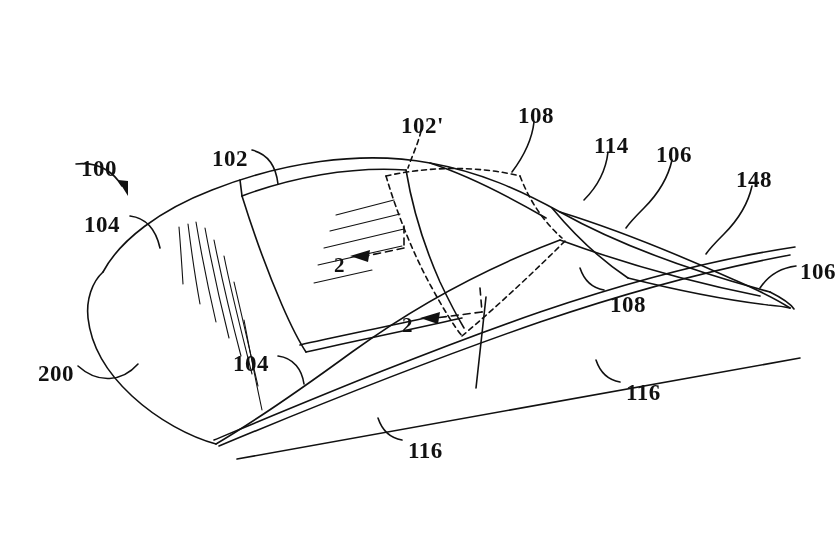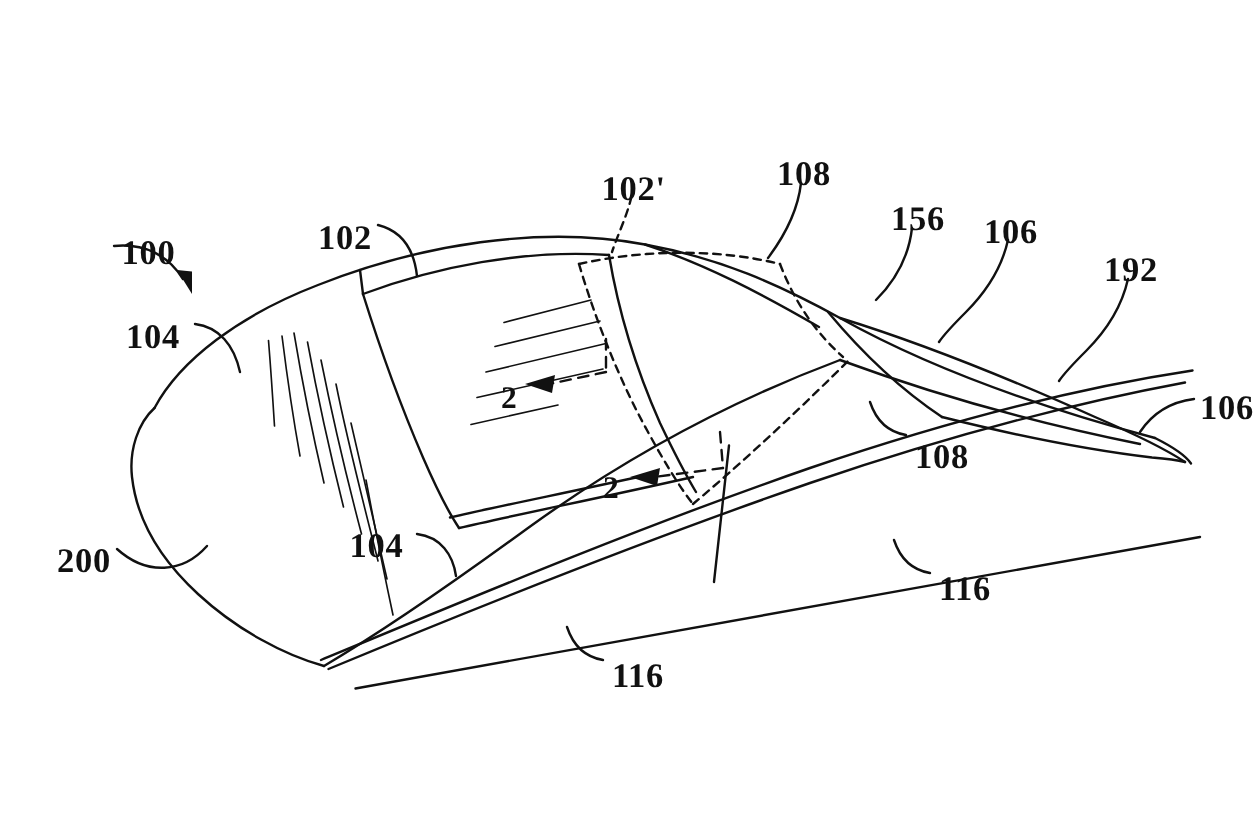--- a/index.html
+++ b/index.html
@@ -220,25 +220,25 @@
   <span class="ref-label" style="left:38px; top:361px;">200</span>
 
   <span class="ref-label" style="left:233px; top:351px;">104</span>
 
   <span class="ref-label" style="left:212px; top:146px;">102</span>
 
   <span class="ref-label" style="left:401px; top:113px;">102'</span>
 
   <span class="ref-label" style="left:518px; top:103px;">108</span>
 
-  <span class="ref-label" style="left:594px; top:133px;">156</span>
+  <span class="ref-label" style="left:594px; top:133px;">114</span>
 
   <span class="ref-label" style="left:656px; top:142px;">106</span>
 
-  <span class="ref-label" style="left:736px; top:167px;">192</span>
+  <span class="ref-label" style="left:736px; top:167px;">148</span>
 
   <span class="ref-label" style="left:610px; top:292px;">108</span>
 
   <span class="ref-label" style="left:800px; top:259px;">106</span>
 
   <span class="ref-label" style="left:408px; top:438px;">116</span>
 
   <span class="ref-label" style="left:626px; top:380px;">116</span>
 
   <span class="section-label" style="left:334px; top:253px;">2</span>

